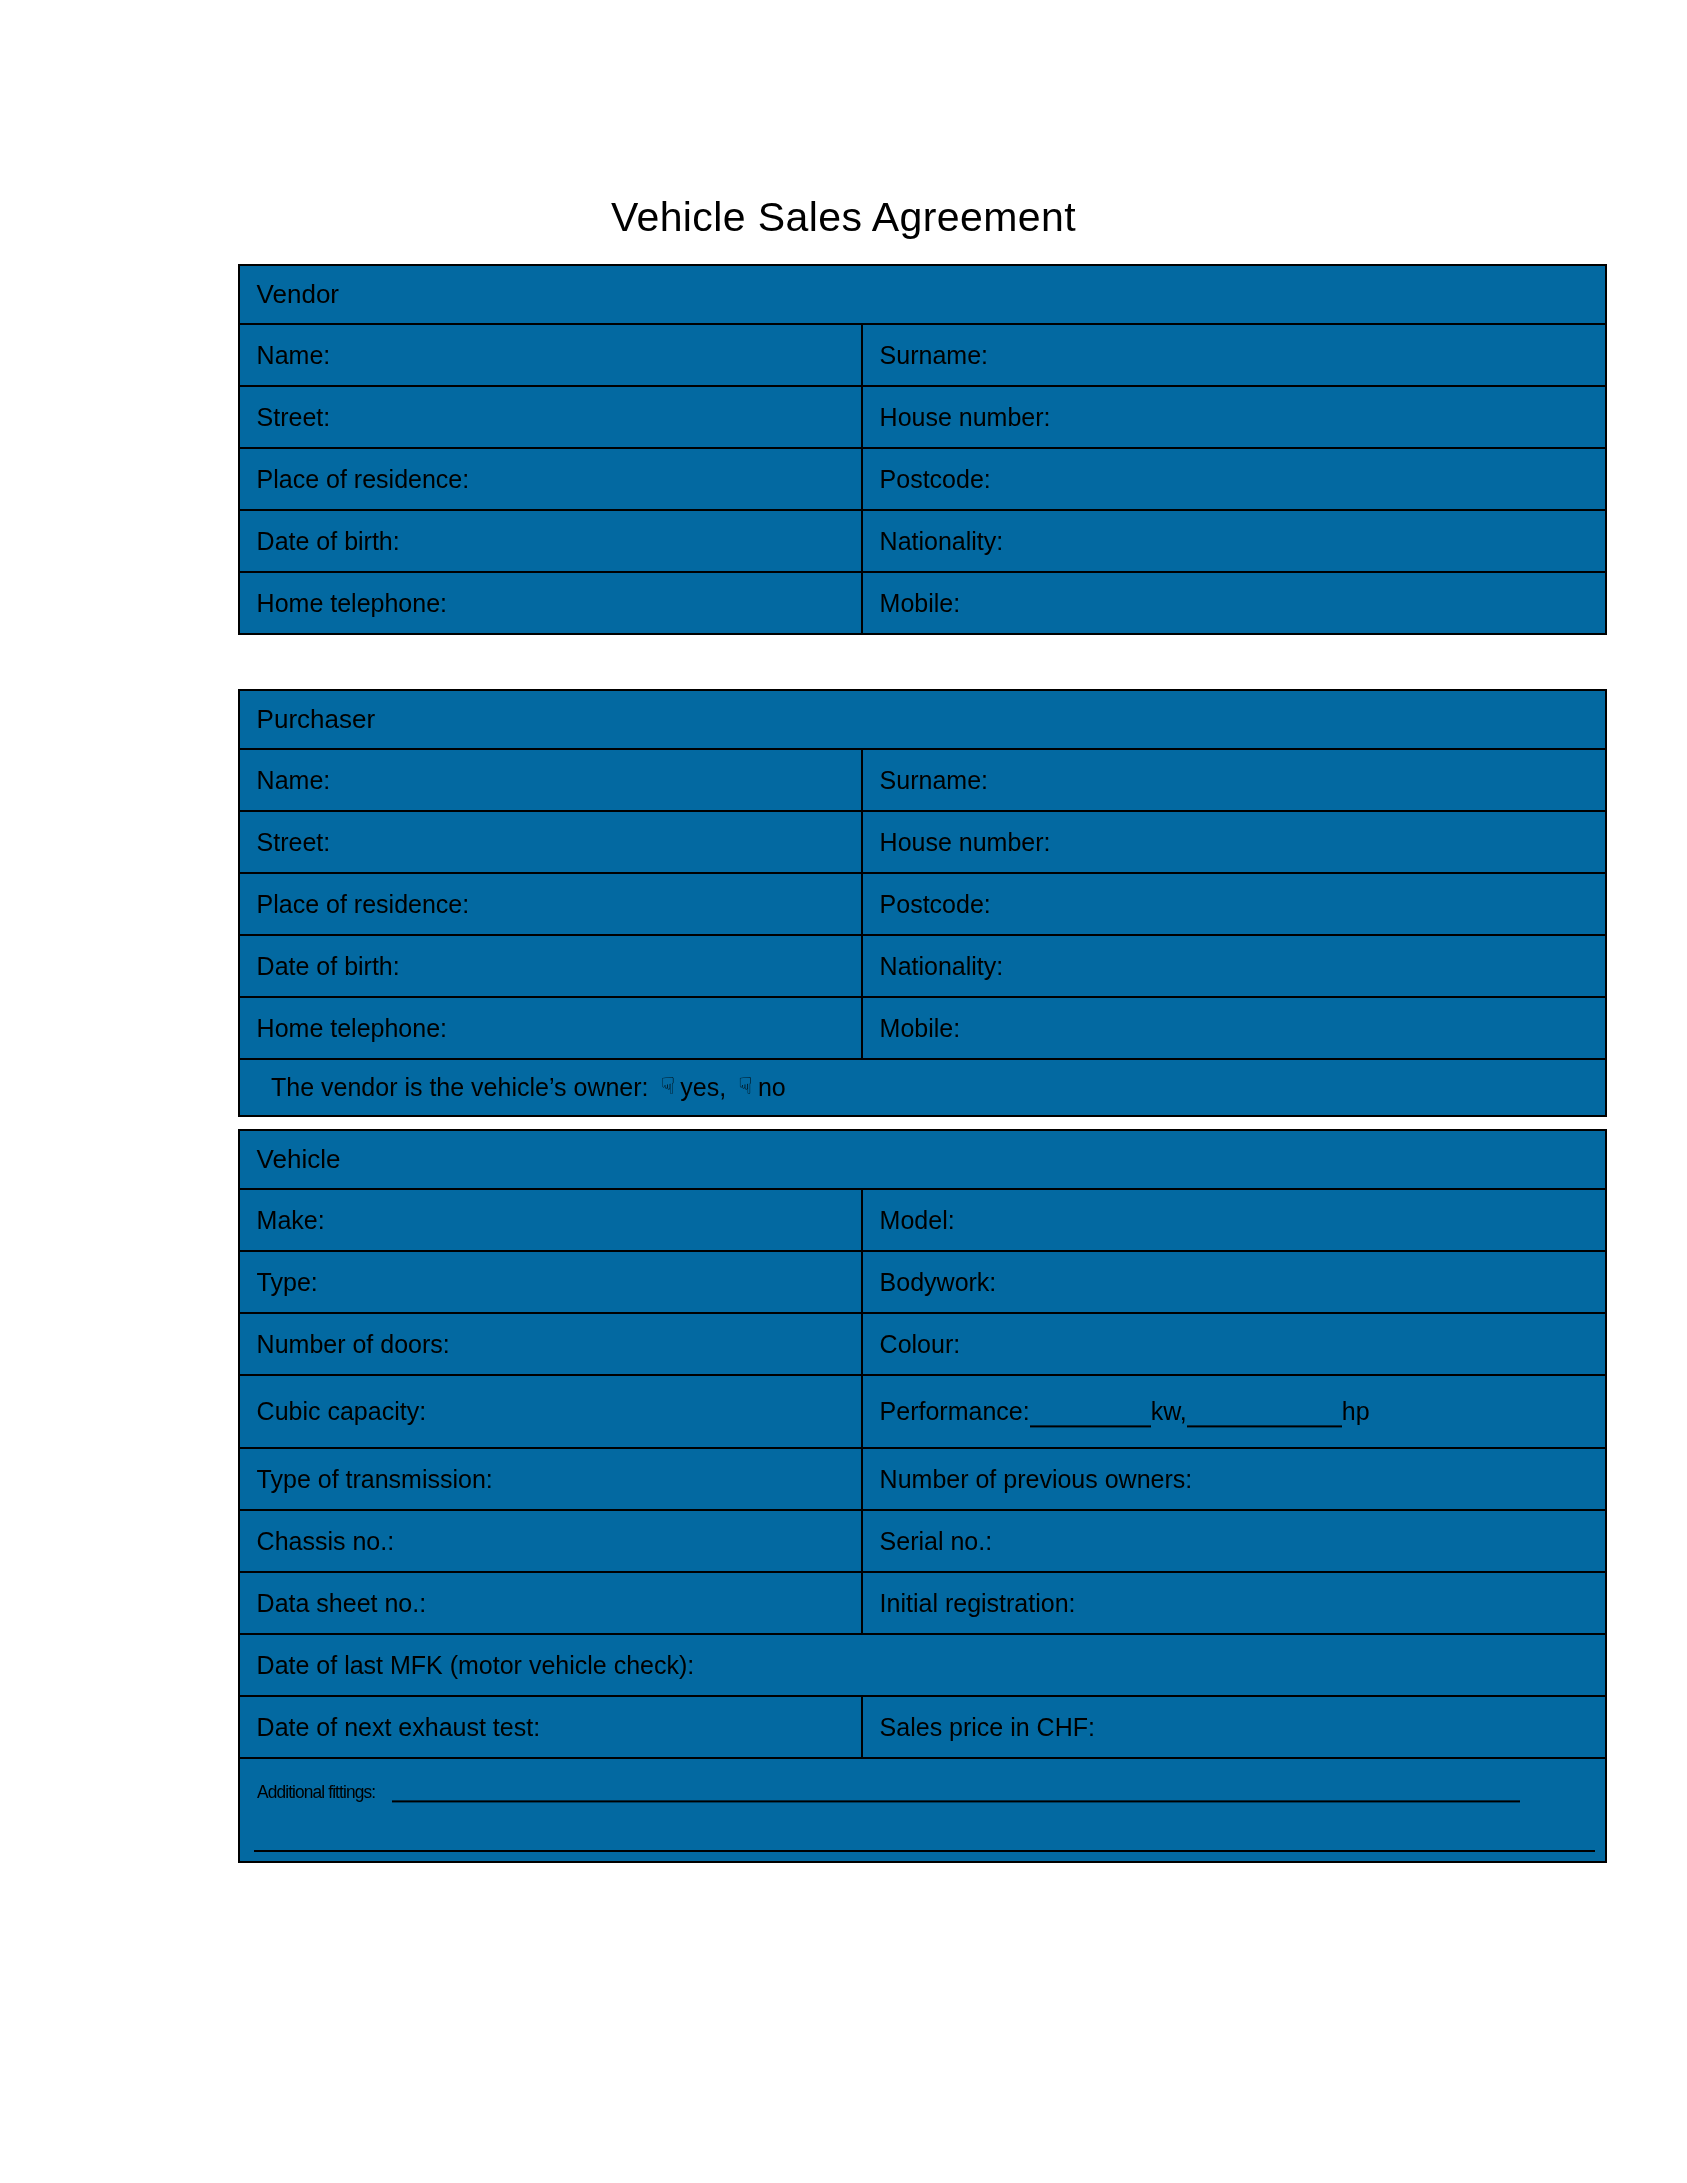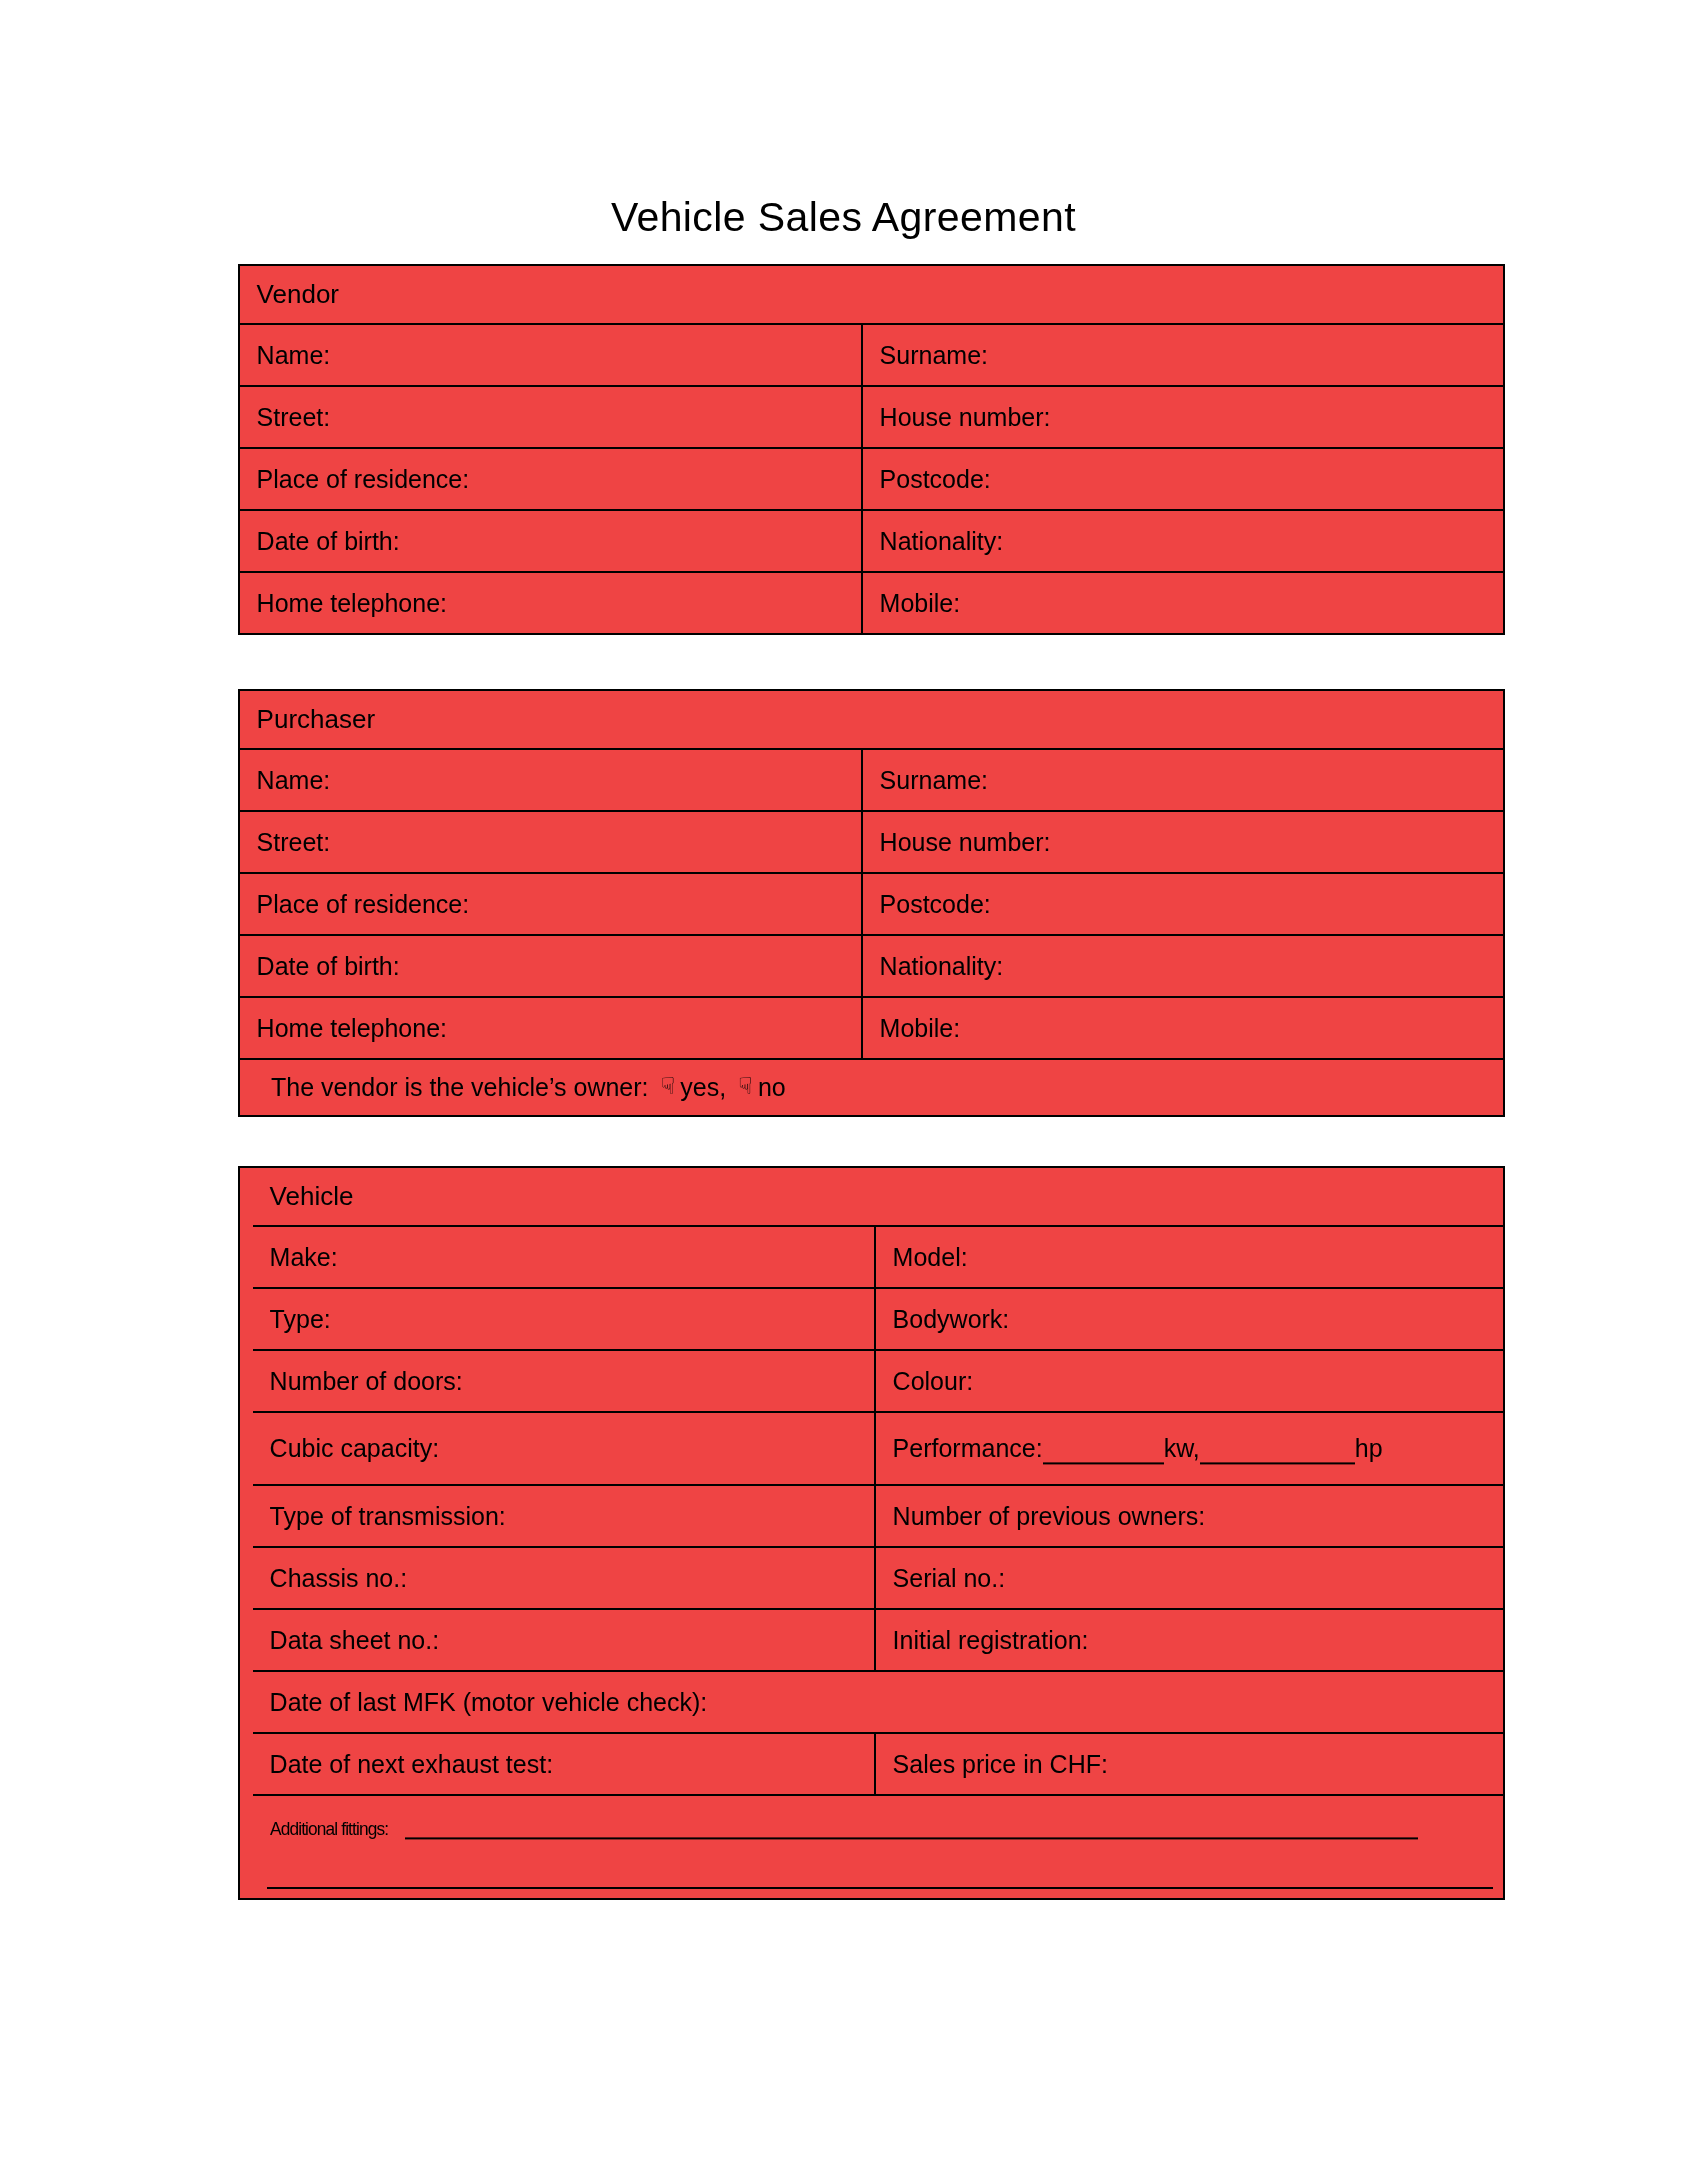--- a/index.html
+++ b/index.html
@@ -18,28 +18,28 @@
     left:0;
     width:100%;
     text-align:center;
     font-size:41px;
     font-weight:400;
     letter-spacing:0.4px;
   }
   .tbl{
     position:absolute;
     left:238px;
-    width:1267px;
+    width:1369px;
     border:2.6px solid #000;
     box-sizing:border-box;
-    background:#ef4444;
+    background:#0369a1;
   }
   .tbl-vendor{top:264px;}
   .tbl-purchaser{top:689px;}
-  .tbl-vehicle{top:1166px;padding-left:13px;}
+  .tbl-vehicle{top:1129px;}
   .hdr{
     min-height:57px;
     display:flex;
     align-items:center;
     padding-left:16.6px;
     font-size:26px;
   }
   .row{
     display:grid;
     grid-template-columns:623px 1fr;

